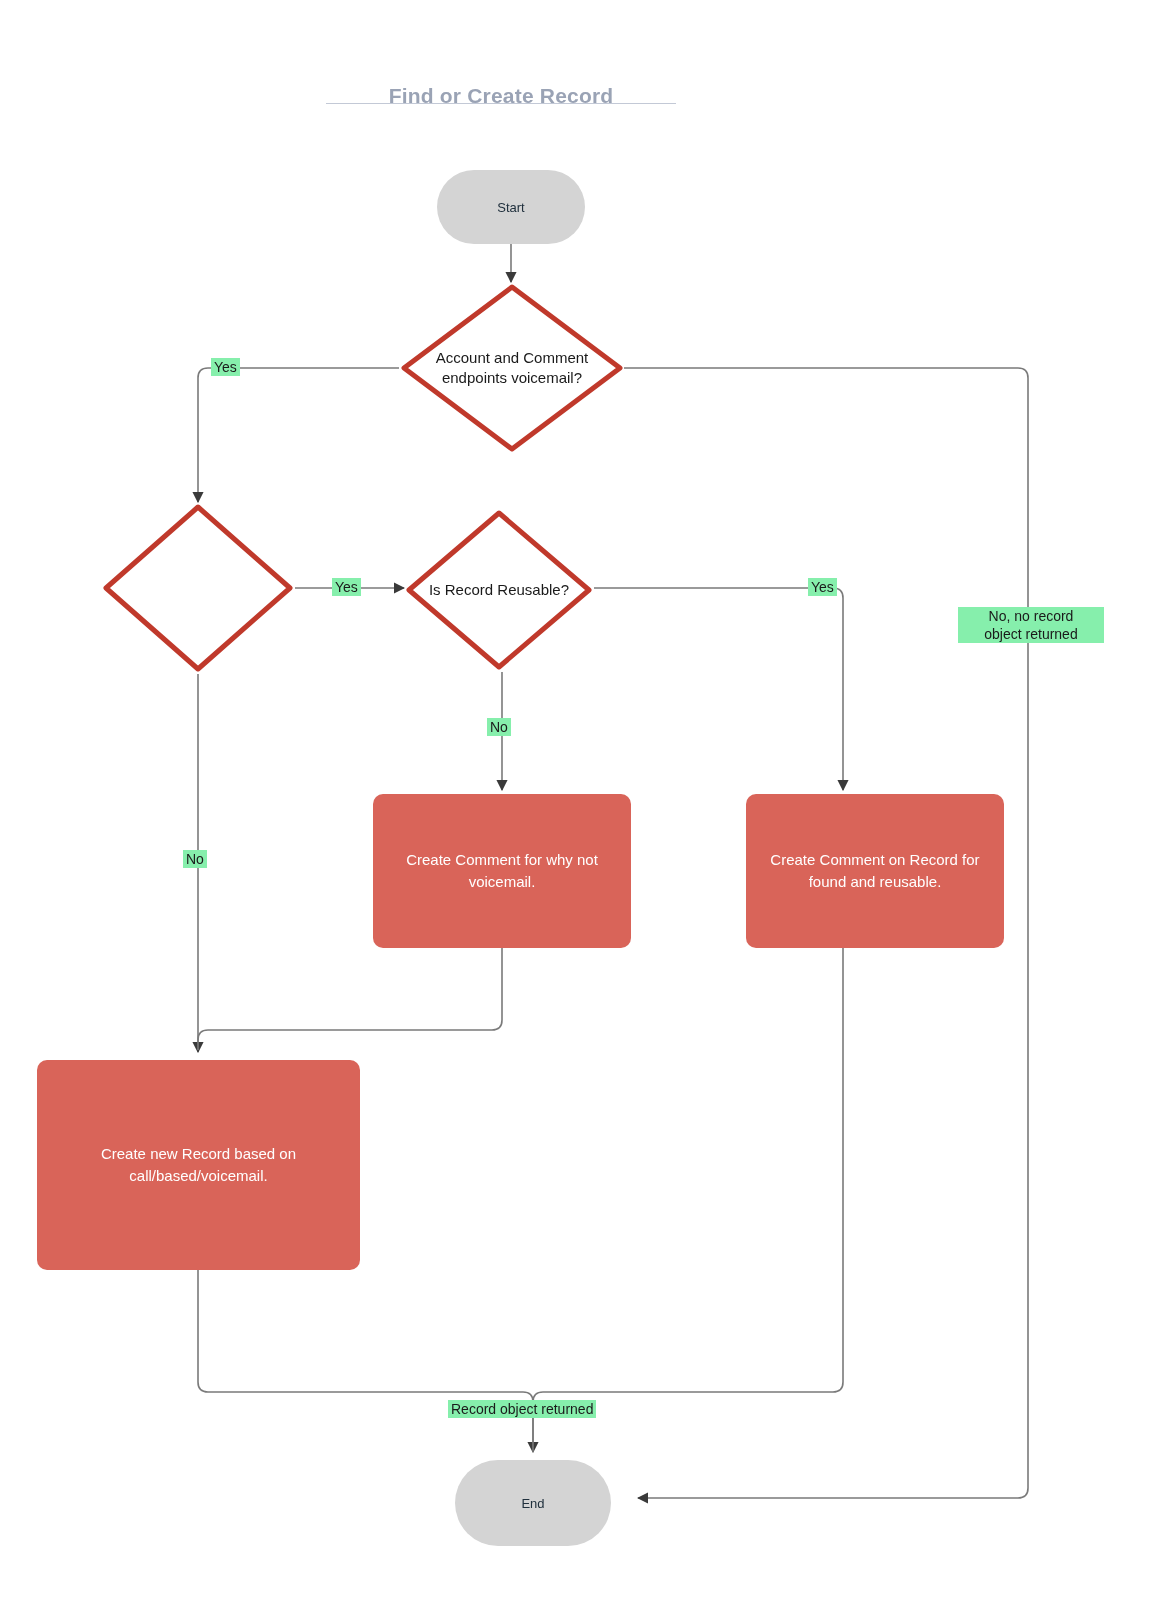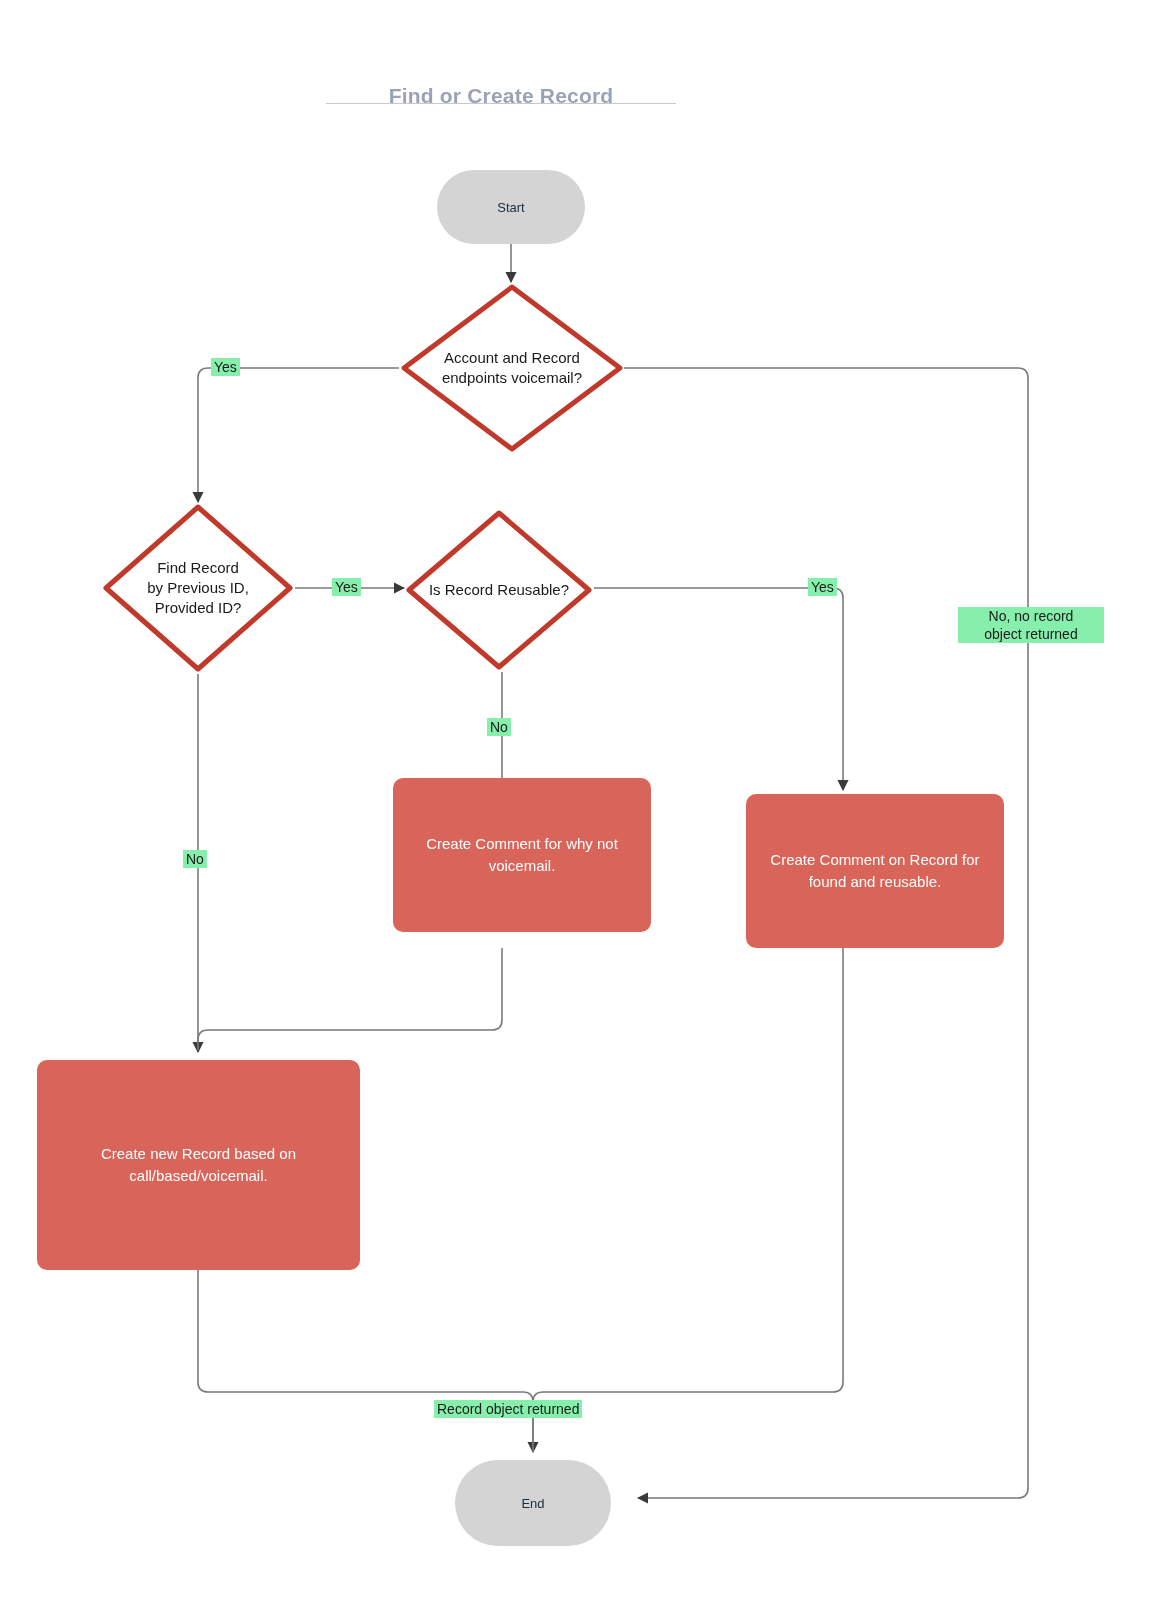--- a/index.html
+++ b/index.html
@@ -143,44 +143,39 @@
 
 <div class="node terminator" style="left:437px; top:170px; width:148px; height:74px;">
   <span>Start</span>
 </div>
 
 <div class="node decision" style="left:399px; top:282px; width:226px; height:172px;">
   <svg class="dshape" viewBox="0 0 226 172" preserveAspectRatio="none">
     <polygon points="113,5 221,86 113,167 5,86" fill="#ffffff" stroke="#c0392b" stroke-width="5" stroke-linejoin="round"></polygon>
   </svg>
   <div class="dlabel">
-    <div>Account and Record</div>
+    <div>Account and Comment</div>
     <div>endpoints voicemail?</div>
   </div>
 </div>
 
 <div class="node decision" style="left:101px; top:502px; width:194px; height:172px;">
   <svg class="dshape" viewBox="0 0 194 172" preserveAspectRatio="none">
     <polygon points="97,5 189,86 97,167 5,86" fill="#ffffff" stroke="#c0392b" stroke-width="5" stroke-linejoin="round"></polygon>
   </svg>
-  <div class="dlabel">
-    <div>Find Record</div>
-    <div>by Previous ID,</div>
-    <div>Provided ID?</div>
-  </div>
 </div>
 
 <div class="node decision" style="left:404px; top:508px; width:190px; height:164px;">
   <svg class="dshape" viewBox="0 0 190 164" preserveAspectRatio="none">
     <polygon points="95,5 185,82 95,159 5,82" fill="#ffffff" stroke="#c0392b" stroke-width="5" stroke-linejoin="round"></polygon>
   </svg>
   <div class="dlabel">Is Record Reusable?</div>
 </div>
 
-<div class="node process" style="left:373px; top:778px; width:258px; height:154px;margin-left:20px;">
+<div class="node process" style="left:373px; top:794px; width:258px; height:154px;">
   <div>
     <div>Create Comment for why not</div>
     <div>voicemail.</div>
   </div>
 </div>
 
 <div class="node process" style="left:746px; top:794px; width:258px; height:154px;">
   <div>
     <div>Create Comment on Record for</div>
     <div>found and reusable.</div>
@@ -206,13 +201,13 @@
 </div>
 
 <div class="edge-label" style="left:332px; top:578px;">Yes</div>
 
 <div class="edge-label" style="left:183px; top:850px;">No</div>
 
 <div class="edge-label" style="left:487px; top:718px;">No</div>
 
 <div class="edge-label" style="left:808px; top:578px;">Yes</div>
 
-<div class="edge-label" style="left:434px; top:1400px;">Record object returned</div>
+<div class="edge-label" style="left:448px; top:1400px;">Record object returned</div>
 
 </body></html>

